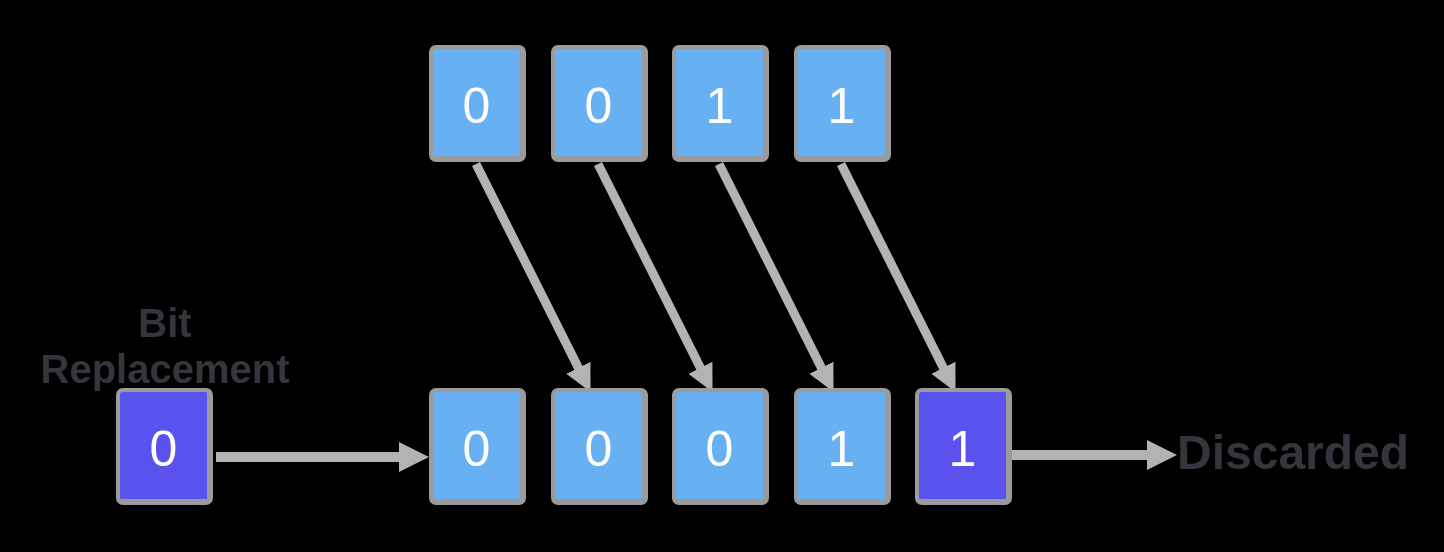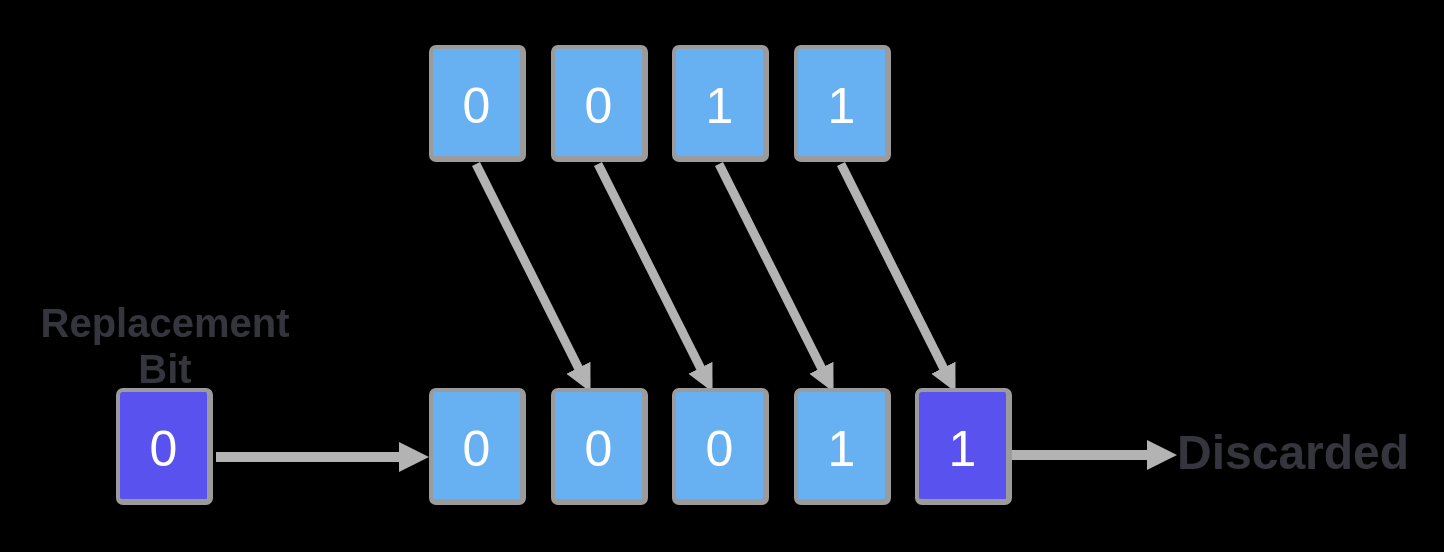--- a/index.html
+++ b/index.html
@@ -87,22 +87,22 @@
     <span class="digit">0</span>
   </div>
   <div class="cell blue" style="left:672px; top:45px">
     <span class="digit">1</span>
   </div>
   <div class="cell blue" style="left:794px; top:45px">
     <span class="digit">1</span>
   </div>
 
   <div class="replacement-label">
+    <div>Bit</div>
     <div>Replacement</div>
-    <div>Bit</div>
   </div>
 
   <div class="cell purple" style="left:116px; top:388px">
     <span class="digit">0</span>
   </div>
 
   <div class="cell blue" style="left:429px; top:388px">
     <span class="digit">0</span>
   </div>
   <div class="cell blue" style="left:551px; top:388px">

